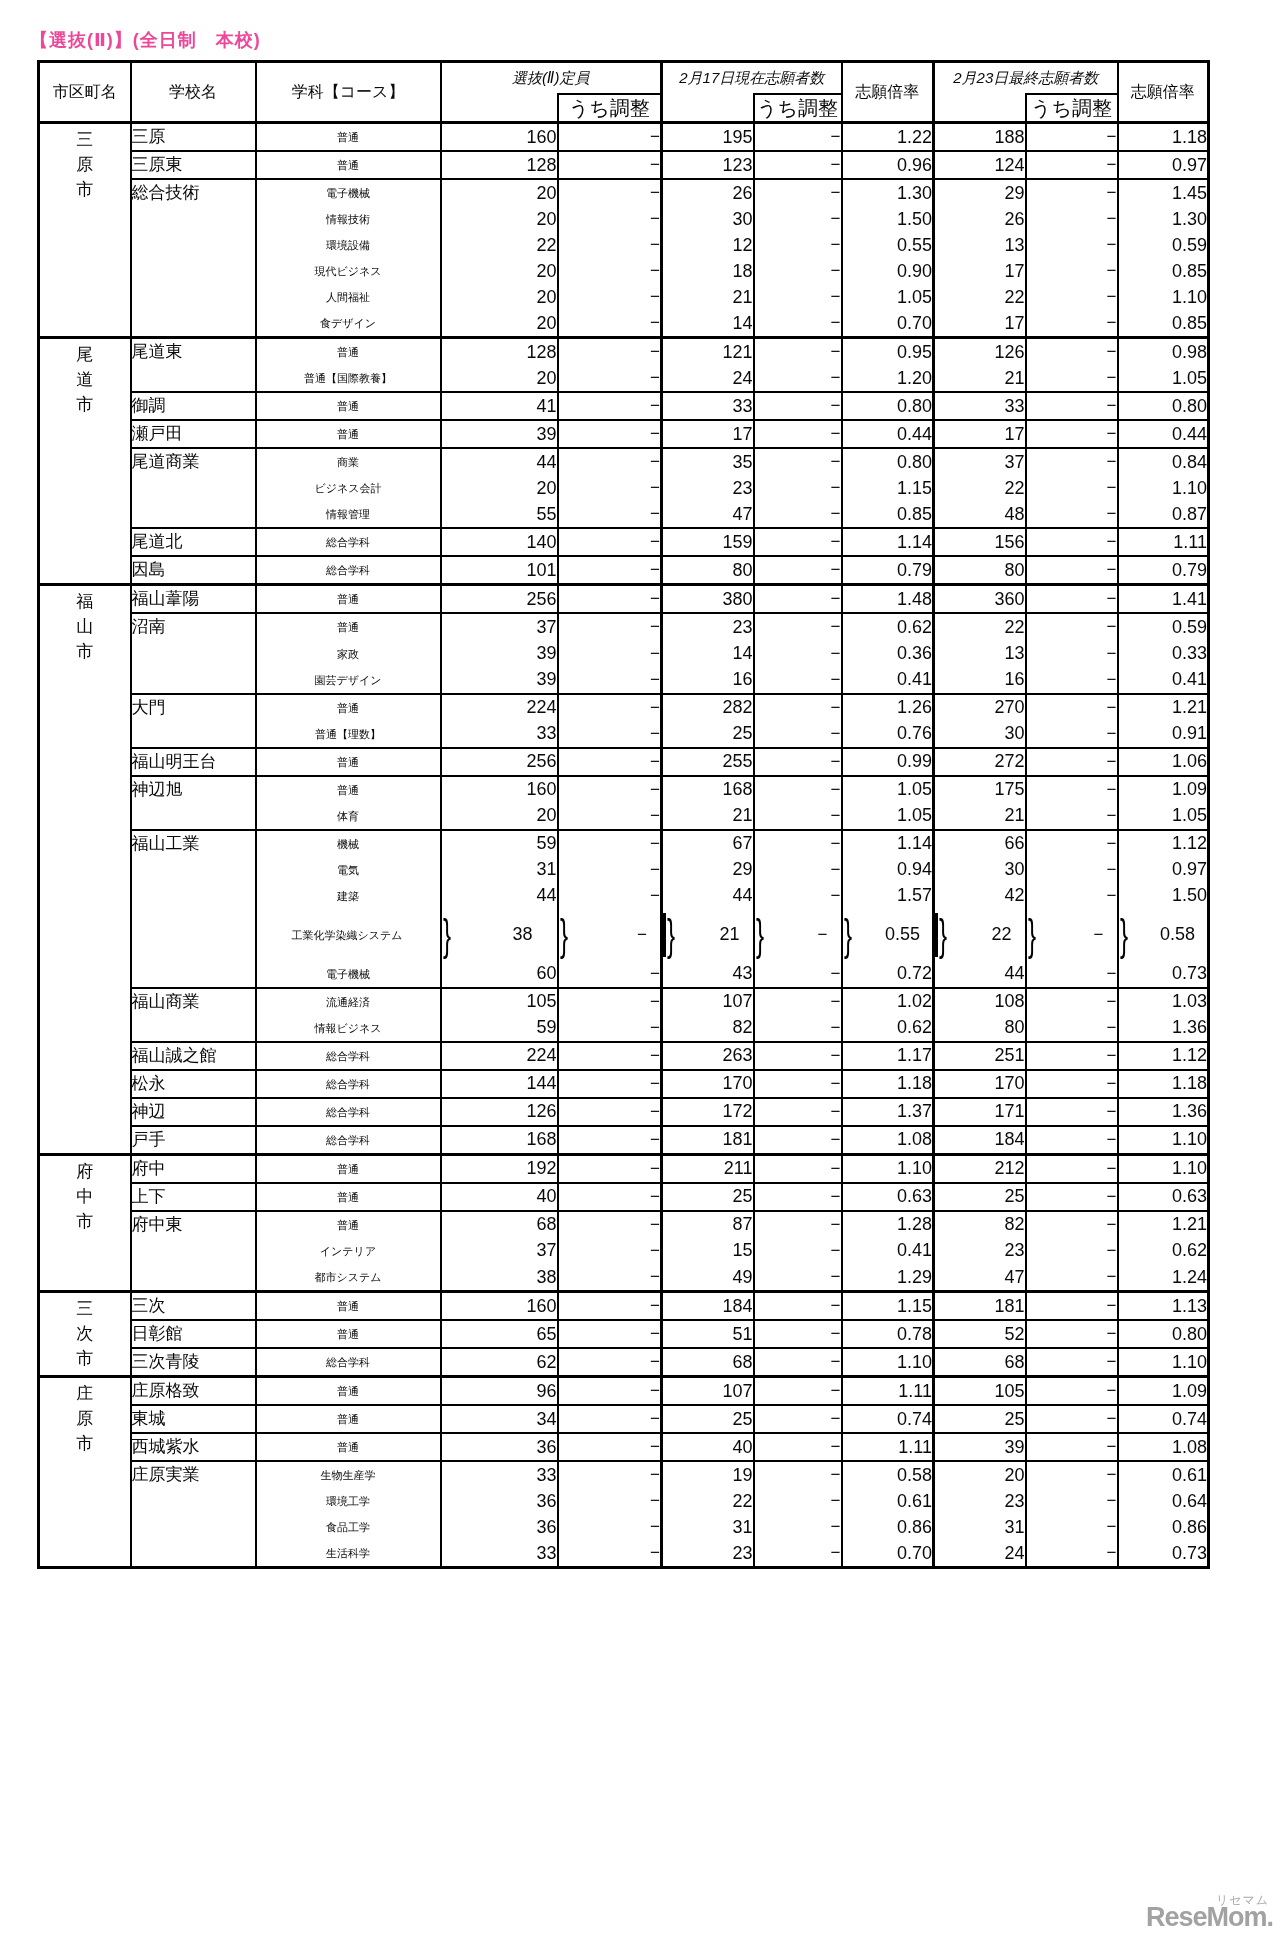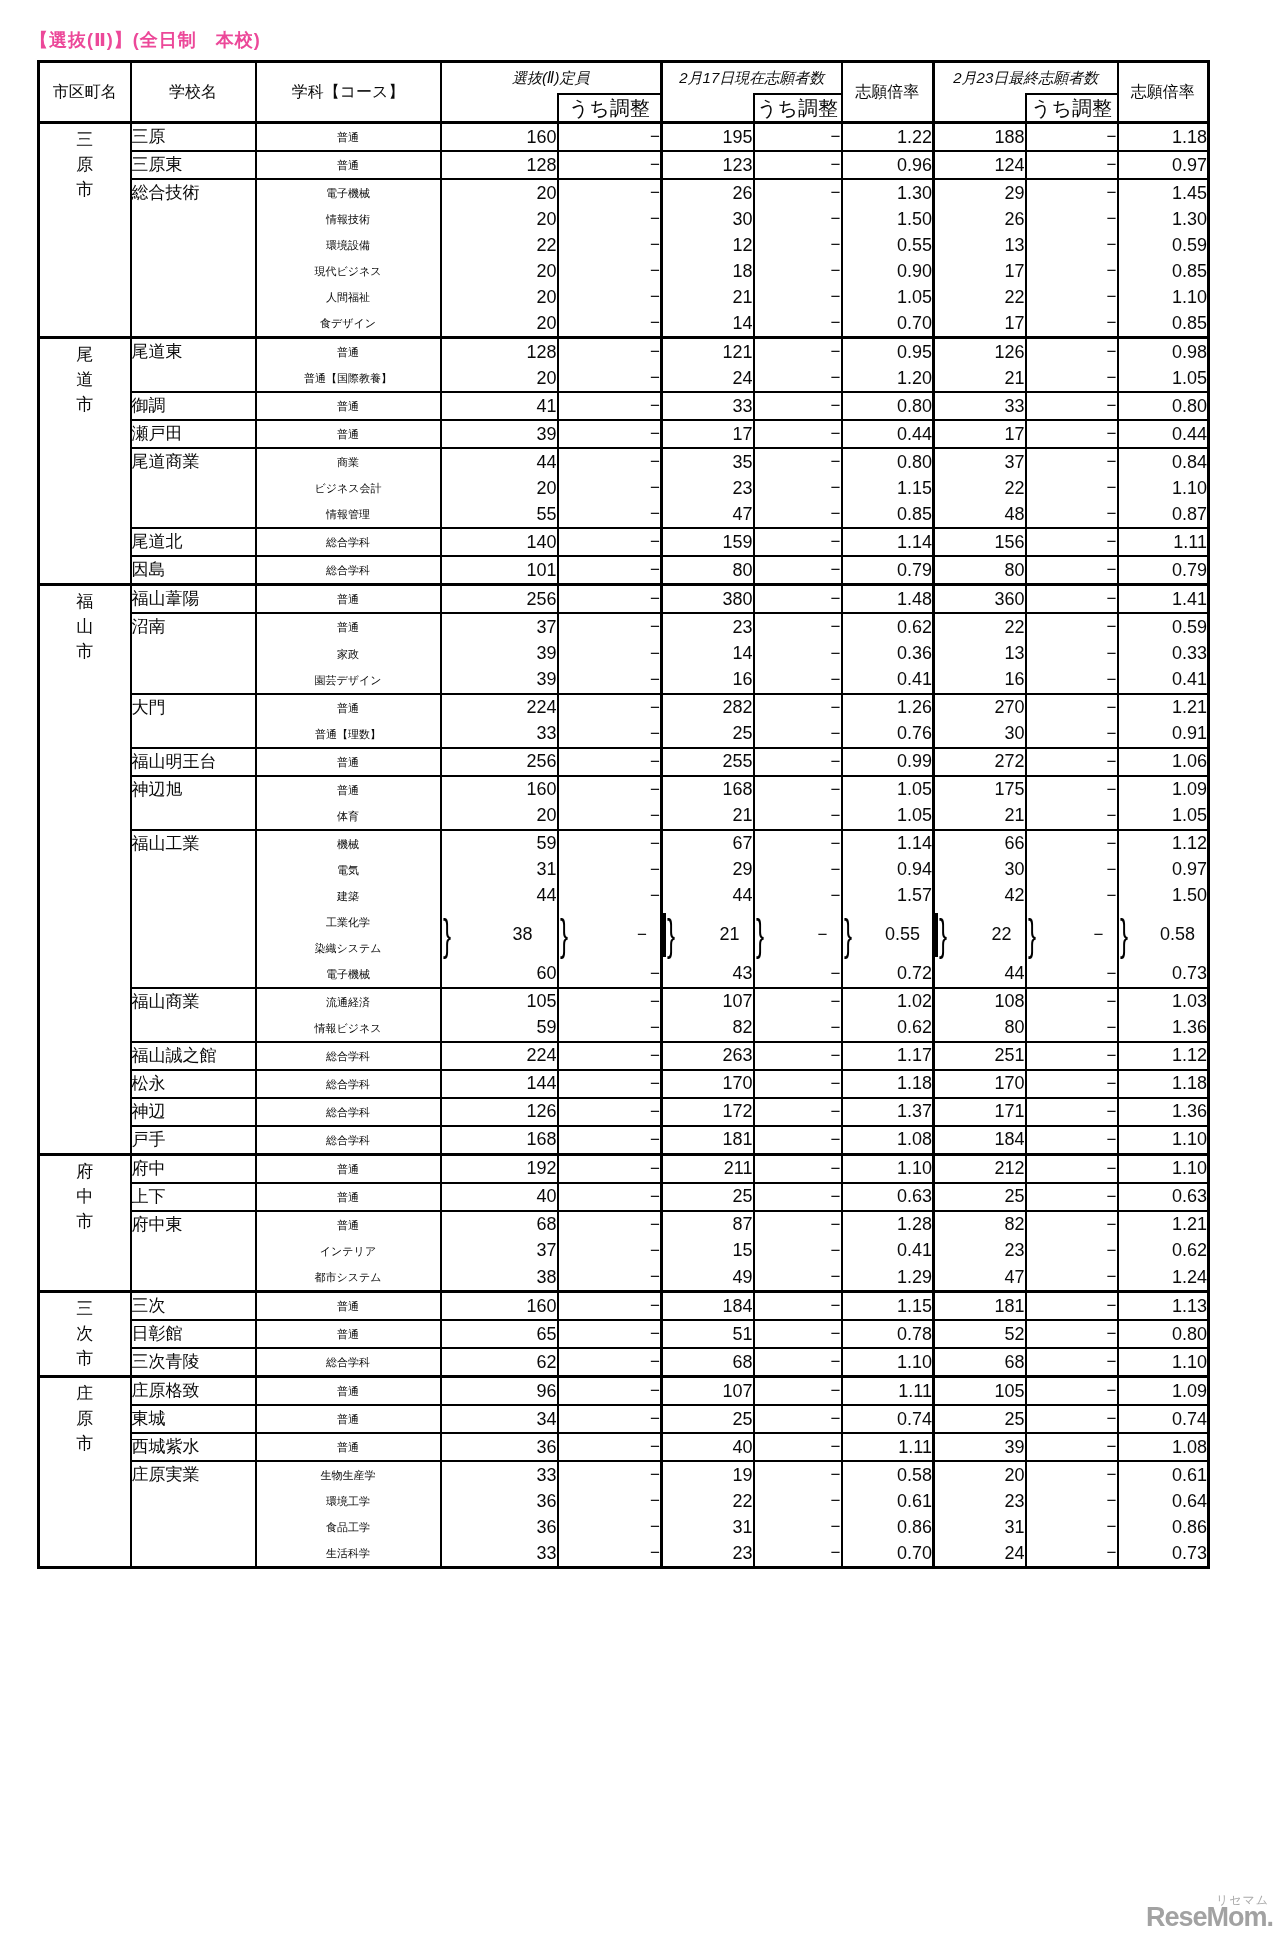--- a/index.html
+++ b/index.html
@@ -36,21 +36,21 @@
   tbody tr.tall{height:52.2px;}
   tbody tr:first-child td{border-top:3px solid #000;}
   tr.city-start td{border-top:3px solid #000;}
   tr.school-start td{border-top:2px solid #000;}
   td.city-cell{vertical-align:top;}
   .vlabel{display:flex;flex-direction:column;align-items:center;
     padding-top:3px;font-size:17px;line-height:25px;font-weight:400;}
   td.school-cell{vertical-align:top;text-align:left;}
   .school-name{line-height:26px;font-size:17px;white-space:nowrap;}
   td.dept-cell{text-align:center;font-size:11px;line-height:26px;white-space:nowrap;}
-  .dept2{display:flex;flex-direction:column;justify-content:space-between;height:100%;}
+  .dept2{display:flex;flex-direction:row;justify-content:flex-start;height:100%;margin-left:35px;}
   .dept2 div{line-height:26px;}
   td.num{text-align:right;font-size:18px;white-space:nowrap;}
   td.cap{padding-right:24px;}
   td.cnt{padding-right:13px;}
   td.adj{padding-right:13px;font-size:17px;}
   td.rat{padding-right:12px;}
   
   .mcell{display:flex;align-items:center;height:100%;}
   .brace{flex:0 0 auto;font-size:44px;line-height:44px;font-weight:400;
     transform:scaleX(.55);transform-origin:left center;margin-left:1px;color:#000;}

